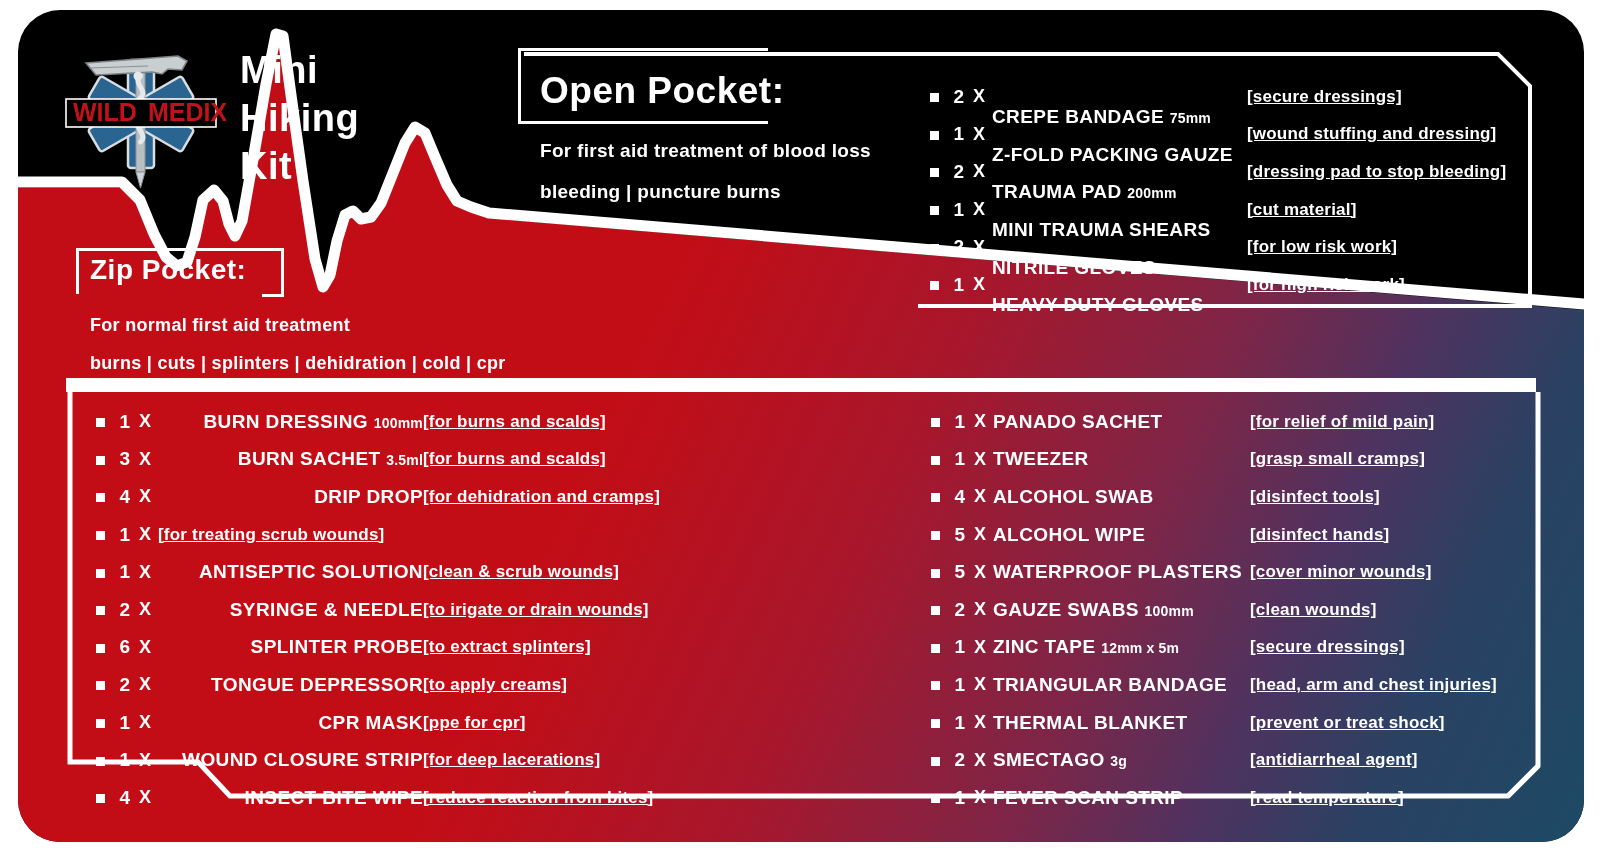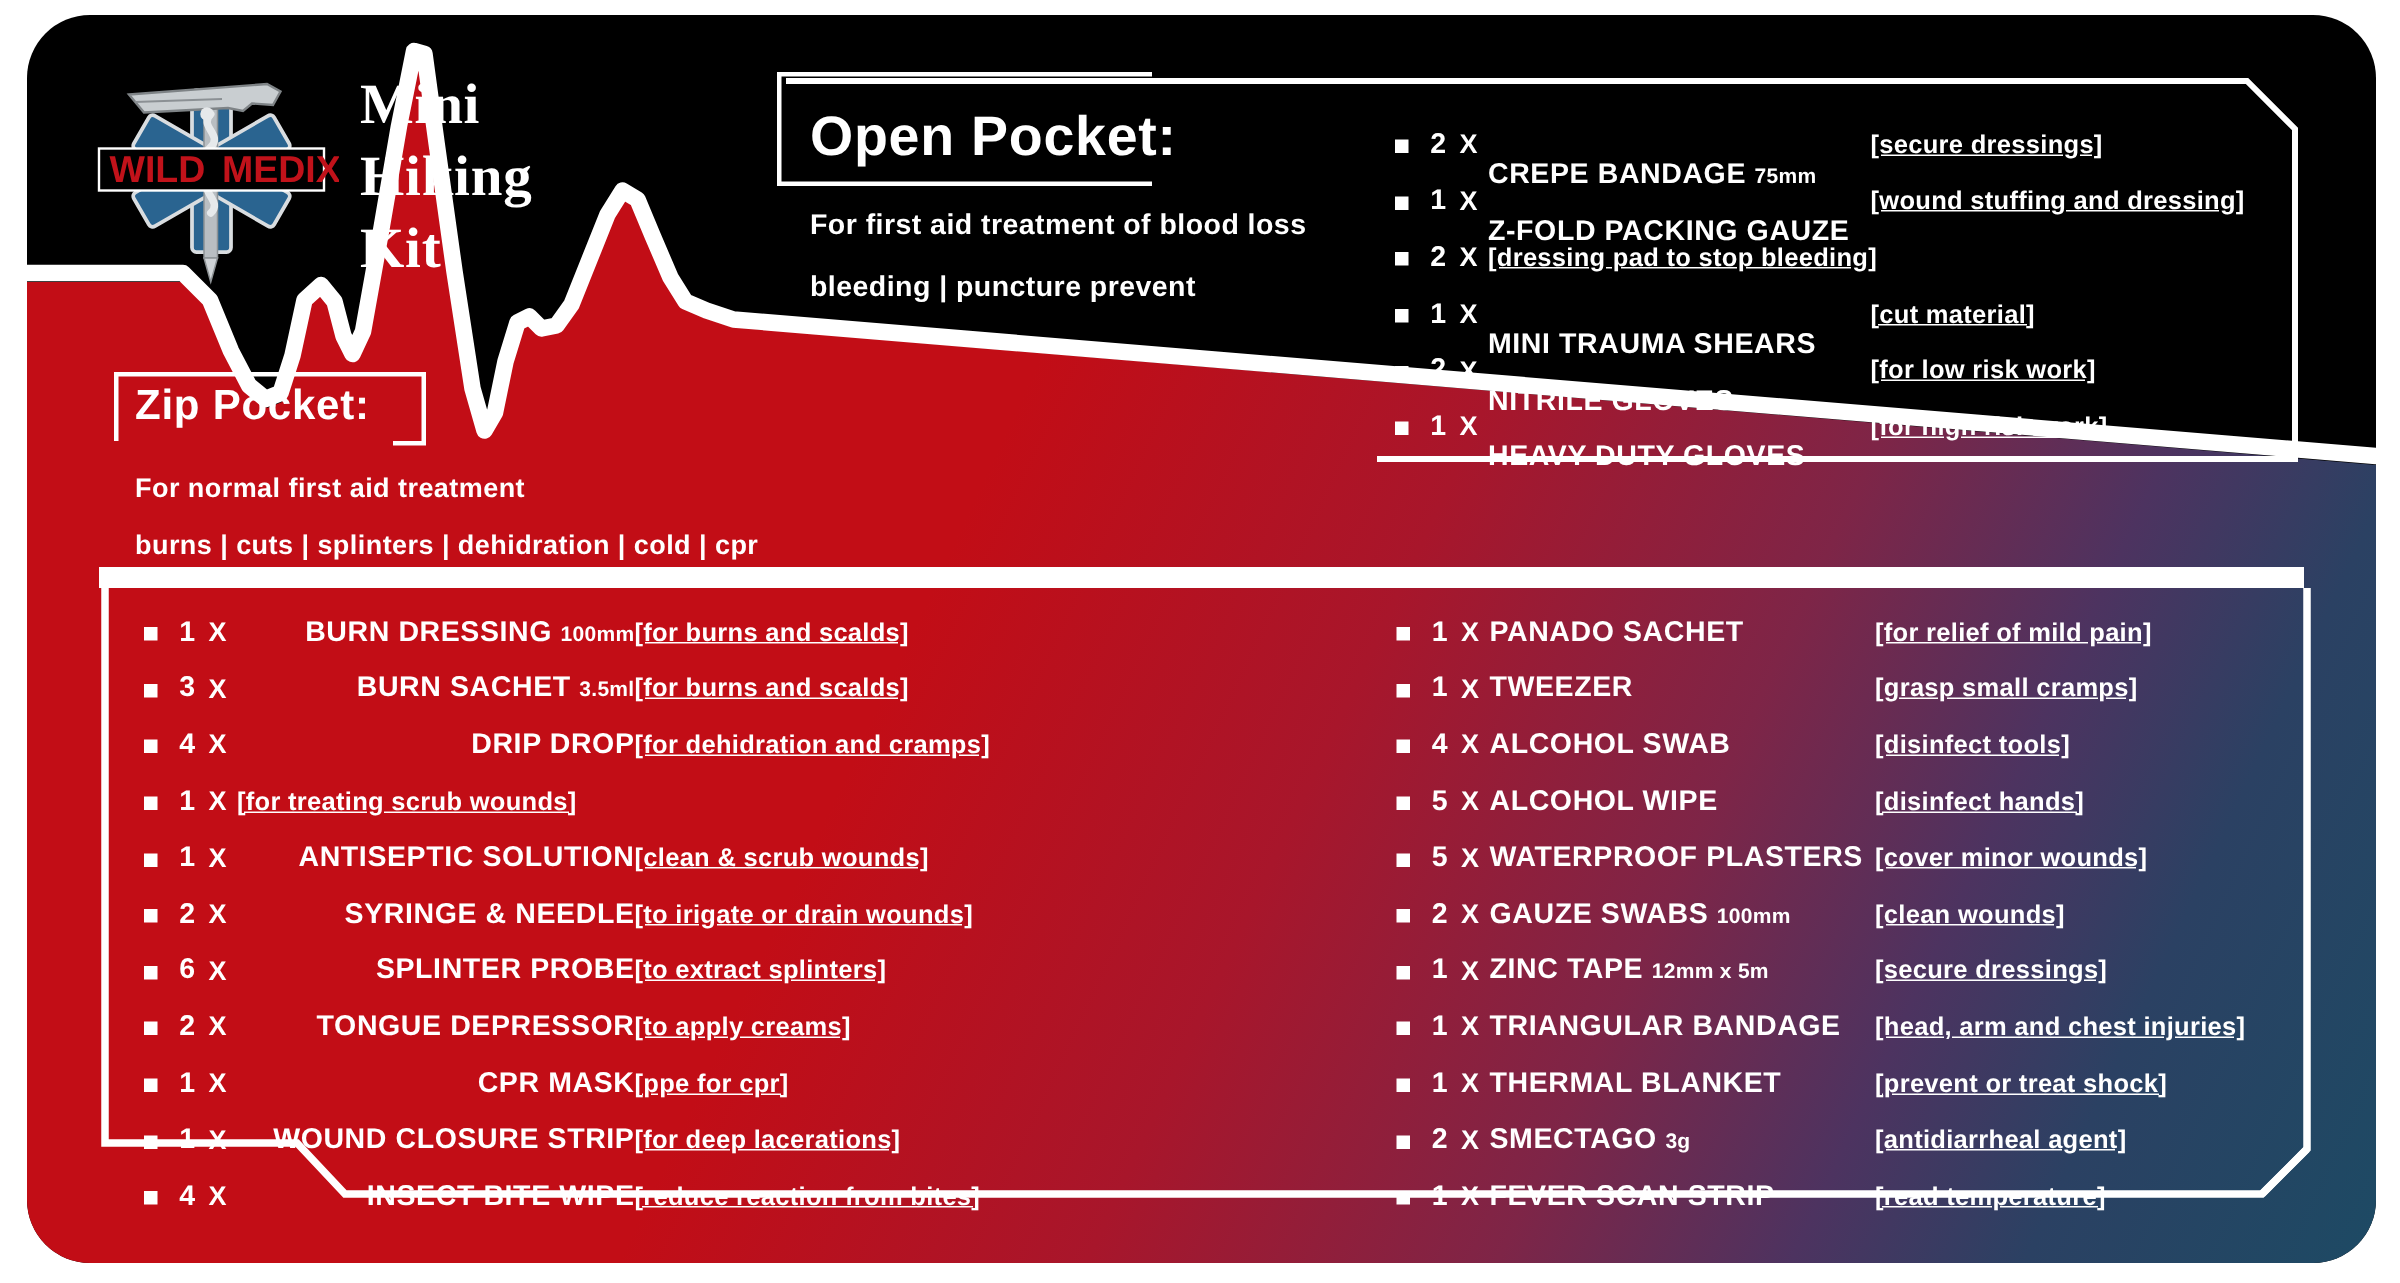--- a/index.html
+++ b/index.html
@@ -39,21 +39,20 @@
 
   
   .logo{position:absolute;left:38px;top:32px;width:170px;height:150px;}
 
   
   .kit-title{
     position:absolute;left:222px;top:36px;
     color:#ffffff;
     font-size:38px;line-height:48px;font-weight:700;
     letter-spacing:.5px;
-    font-family:Liberation Serif, serif;
   }
   .kit-title div{white-space:nowrap;}
 
   
   .open-block{position:absolute;left:500px;top:38px;width:400px;}
   .bracket-open{
     position:absolute;left:0;top:0;width:250px;height:76px;
     border-left:3px solid #fff;border-top:3px solid #fff;border-bottom:3px solid #fff;
     border-right:none;
     box-sizing:border-box;
@@ -198,21 +197,21 @@
       <div>Mini</div>
       <div>Hiking</div>
       <div>Kit</div>
     </div>
 
     <div class="open-block">
       <div class="bracket-open"></div>
       <div class="open-head">Open Pocket:</div>
       <div class="open-sub">
         <div>For first aid treatment of blood loss</div>
-        <div>bleeding | puncture prevent</div>
+        <div>bleeding | puncture burns</div>
       </div>
     </div>
 
     <div class="list" id="open-list">
         <div class="row">
           <span class="bullet"></span>
           <span class="qty">2</span>
           <span class="xmark">X</span>
           <span class="iname">CREPE BANDAGE <span class="small">75mm</span></span>
           <span class="idesc">[secure dressings]</span>
@@ -221,20 +220,21 @@
           <span class="bullet"></span>
           <span class="qty">1</span>
           <span class="xmark">X</span>
           <span class="iname">Z-FOLD PACKING GAUZE</span>
           <span class="idesc">[wound stuffing and dressing]</span>
         </div>
         <div class="row">
           <span class="bullet"></span>
           <span class="qty">2</span>
           <span class="xmark">X</span>
+          <span class="iname">TRAUMA PAD <span class="small">200mm</span></span>
           <span class="idesc">[dressing pad to stop bleeding]</span>
         </div>
         <div class="row">
           <span class="bullet"></span>
           <span class="qty">1</span>
           <span class="xmark">X</span>
           <span class="iname">MINI TRAUMA SHEARS</span>
           <span class="idesc">[cut material]</span>
         </div>
         <div class="row">

